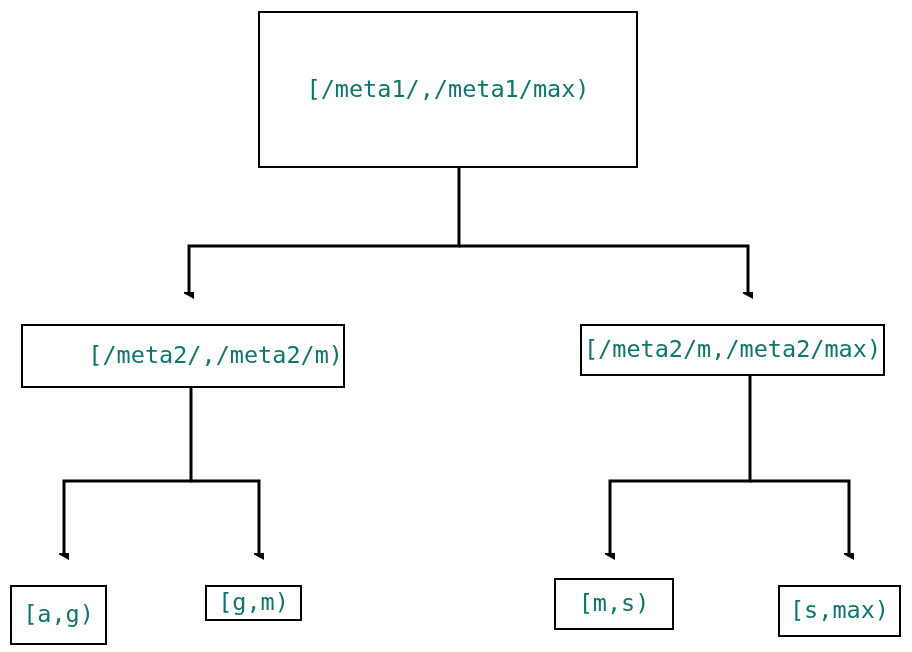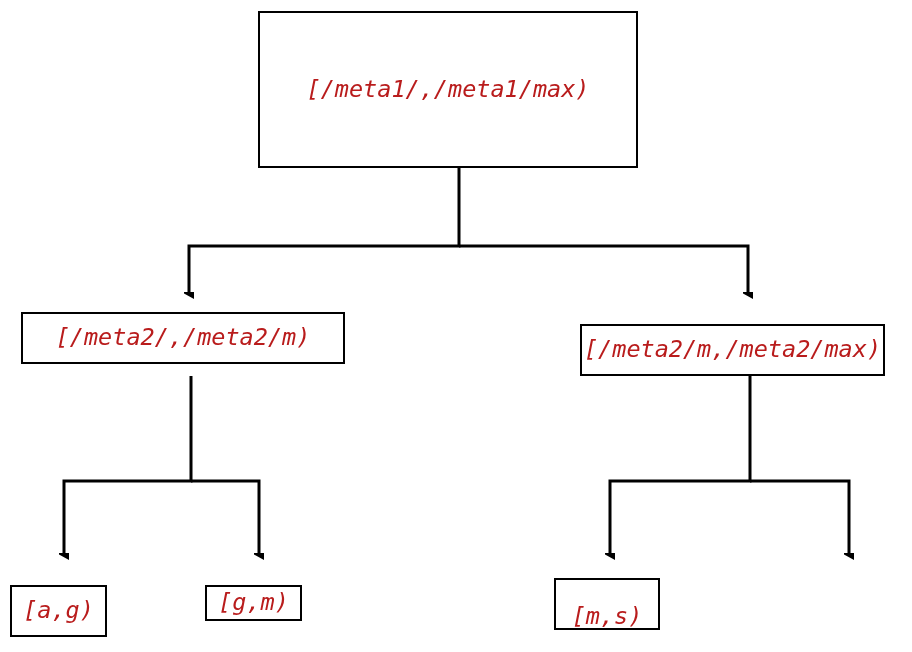--- a/index.html
+++ b/index.html
@@ -35,22 +35,21 @@
     align-items: center;
     justify-content: center;
     color: #000000;
     white-space: pre;
     letter-spacing: 0px;
   }
   .node-label {
     font-family: "DejaVu Sans Mono", "Liberation Mono", monospace;
     font-size: 23.5px;
     line-height: 1;
-    color: #b91c1c;
-    font-style: italic;
+    color: #0f766e;
   }
   .level-root .node-label { font-size: 23.5px; }
   .level-mid  .node-label { font-size: 23.5px; }
   .level-leaf .node-label { font-size: 23.5px; }
 </style>
 </head>
 <body>
 
 <div id="diagram-root">
 
@@ -80,34 +79,37 @@
     </g>
     <g>
       <path d="M 750 481 L 849 481 L 849 553" fill="none" stroke="#000000" stroke-width="3" marker-end="url(#arrowhead)"></path>
     </g>
   </svg>
 
   <div class="node level-root" style="left:258px; top:11px; width:380px; height:157px;">
     <span class="node-label">[/meta1/,/meta1/max)</span>
   </div>
 
-  <div class="node level-mid" style="left:21px; top:312px; width:324px; height:52px;">
+  <div class="node level-mid" style="left:21px; top:324px; width:324px; height:64px;justify-content:flex-end;">
     <span class="node-label">[/meta2/,/meta2/m)</span>
   </div>
 
   <div class="node level-mid" style="left:580px; top:324px; width:305px; height:52px;">
     <span class="node-label">[/meta2/m,/meta2/max)</span>
   </div>
 
-  <div class="node level-leaf" style="left:10px; top:585px; width:97px; height:52px;">
+  <div class="node level-leaf" style="left:10px; top:585px; width:97px; height:60px;">
     <span class="node-label">[a,g)</span>
   </div>
 
   <div class="node level-leaf" style="left:205px; top:585px; width:97px; height:36px;">
     <span class="node-label">[g,m)</span>
   </div>
 
-  <div class="node level-leaf" style="left:554px; top:578px; width:106px; height:52px;align-items:flex-end;">
+  <div class="node level-leaf" style="left:554px; top:578px; width:120px; height:52px;">
     <span class="node-label">[m,s)</span>
   </div>
 
+  <div class="node level-leaf" style="left:778px; top:585px; width:123px; height:52px;">
+    <span class="node-label">[s,max)</span>
+  </div>
 
 </div>
 
 </body></html>

